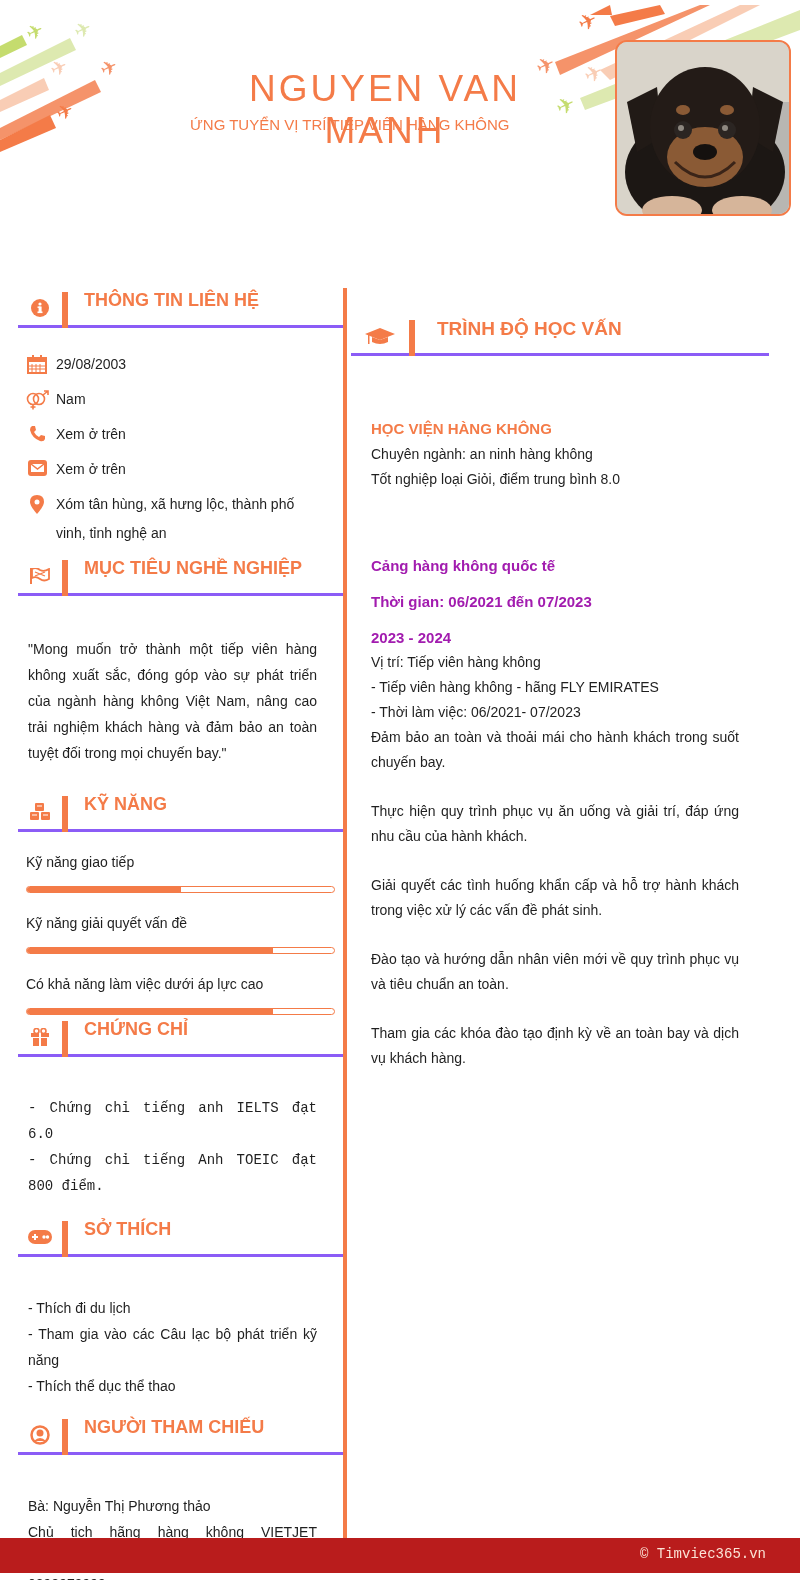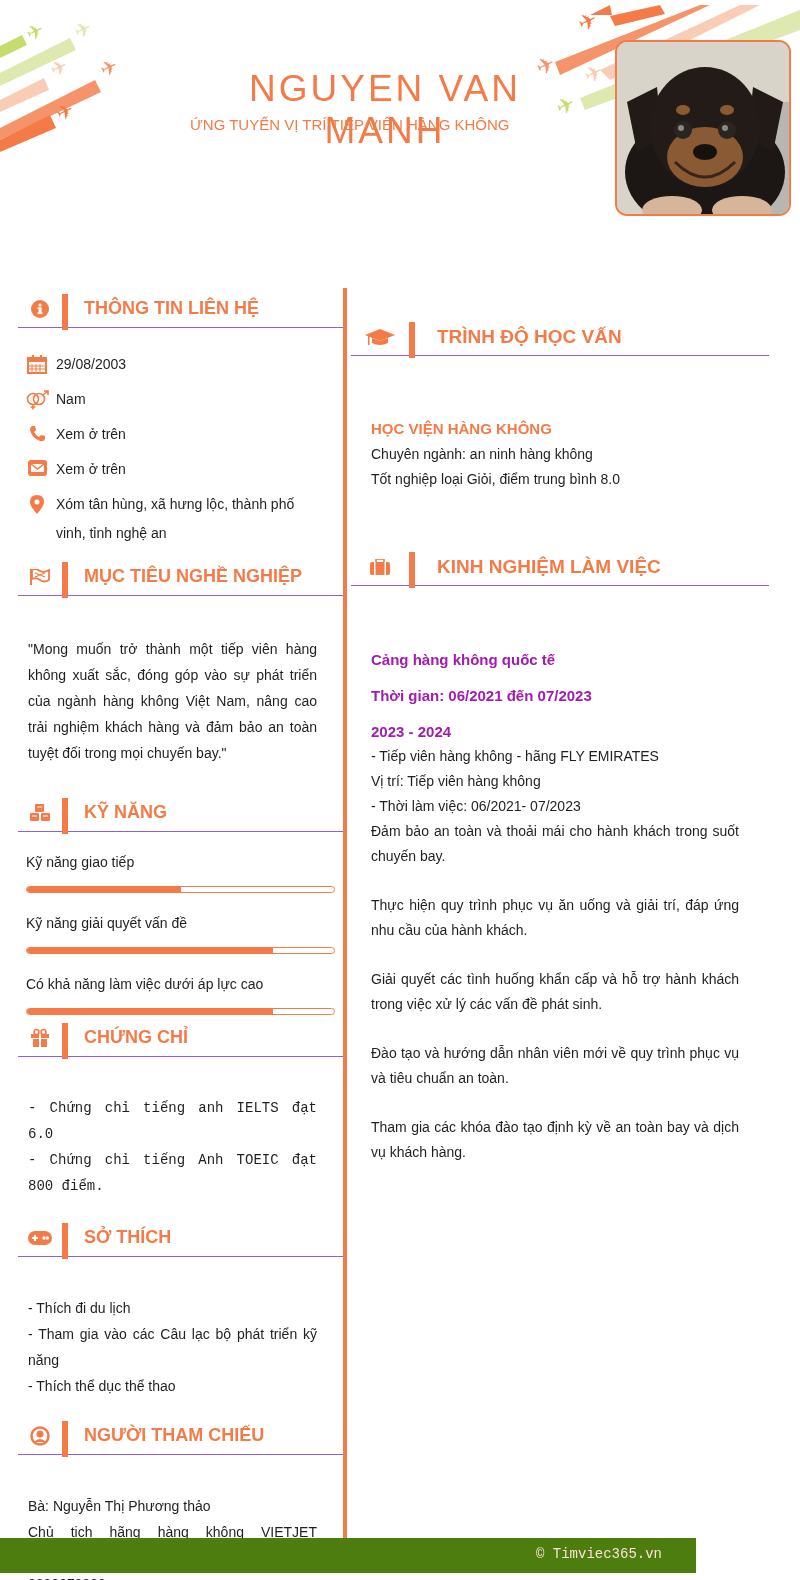--- a/index.html
+++ b/index.html
@@ -14,21 +14,21 @@
   .position { position: absolute; left: 190px; top: 116px; width: 390px; text-align: left;
           font-size: 15px; color: #f47b48; }
   .avatar { position: absolute; left: 615px; top: 40px; width: 176px; height: 176px;
             border: 2px solid #f47b48; border-radius: 12px; overflow: hidden; background: #d8d3c9; }
 
   
   .divider { position: absolute; left: 343px; top: 288px; width: 4px; height: 1250px; background: #f47b48; }
   .left { position: absolute; left: 18px; top: 290px; width: 325px; }
   .right { position: absolute; left: 351px; top: 318px; width: 418px; }
 
-  .sec-head { position: relative; height: 38px; border-bottom: 1px solid #8b5cf6; display: flex; align-items: center; }
+  .sec-head { position: relative; height: 38px; border-bottom: 3px solid #8b5cf6; display: flex; }
   .sec-head .ic { width: 44px; display: flex; justify-content: center; align-items: center; height: 100%; }
   .sec-head .bar { width: 6px; height: 36px; background: #f47b48; margin-right: 16px; align-self: flex-end; margin-bottom: -3px; }
   .sec-head .title { font-size: 18px; font-weight: bold; color: #f47b48; }
 
   .contact { margin-top: 22px; }
   .contact .row { display: flex; align-items: flex-start; font-size: 14px; line-height: 29px; margin-bottom: 6px; }
   .contact .row .ic { width: 38px; display: flex; justify-content: center; padding-top: 5px; }
   .contact .row .txt { flex: 1; padding-right: 30px; }
 
   .para { font-size: 14px; line-height: 26px; text-align: justify; padding: 0 26px 0 10px; }
@@ -46,21 +46,21 @@
 
   .edu { margin-top: 60px; padding-left: 20px; }
   .edu .school { font-size: 15px; font-weight: bold; color: #f47b48; line-height: 26px; }
   .edu .line { font-size: 14px; line-height: 25px; }
 
   .exp { margin-top: 62px; padding-left: 20px; padding-right: 30px; }
   .exp .hl { font-size: 15px; font-weight: bold; color: #a21caf; line-height: 24px; margin-top: 12px; }
   .exp .line { font-size: 14px; line-height: 25px; text-align: justify; }
   .exp .gap { height: 24px; }
 
-  .footer { position: absolute; left: 0; top: 1538px; width: 696px; height: 35px; background: #4d7c0f; }
+  .footer { position: absolute; left: 0; top: 1538px; width: 800px; height: 35px; background: #b91c1c; }
   .footer .copy { position: absolute; right: 34px; top: 8px; font-family: "Liberation Mono", "DejaVu Sans Mono", monospace;
                   font-size: 14px; color: #fbe3d6; }
 </style>
 </head>
 <body>
 
 <div class="header">
   <svg class="planes" viewBox="0 0 800 230">
 
     <g>
@@ -287,38 +287,26 @@
     </span>
     <span class="bar"></span>
     <span class="title" style="font-size:19px;margin-left:6px">TRÌNH ĐỘ HỌC VẤN</span>
   </div>
   <div class="edu">
     <div class="school">HỌC VIỆN HÀNG KHÔNG</div>
     <div class="line">Chuyên ngành: an ninh hàng không</div>
     <div class="line">Tốt nghiệp loại Giỏi, điểm trung bình 8.0</div>
   </div>
 
-  <div class="sec-head" style="margin-top:56px">
-    <span class="ic" style="width:58px">
-      <svg width="20" height="16" viewBox="0 0 20 16">
-          <rect x="0" y="3" width="20" height="13" rx="2" fill="#f47b48"></rect>
-          <rect x="6" y="0" width="8" height="4" fill="none" stroke="#f47b48" stroke-width="1.6"></rect>
-          <rect x="4" y="3" width="1.5" height="13" fill="#fff"></rect>
-          <rect x="14.5" y="3" width="1.5" height="13" fill="#fff"></rect>
-        </svg>
-    </span>
-    <span class="bar"></span>
-    <span class="title" style="font-size:19px;margin-left:6px">KINH NGHIỆM LÀM VIỆC</span>
-  </div>
   <div class="exp">
     <div class="hl">Cảng hàng không quốc tế</div>
     <div class="hl">Thời gian: 06/2021 đến 07/2023</div>
     <div class="hl">2023 - 2024</div>
+    <div class="line">Vị trí: Tiếp viên hàng không</div>
     <div class="line">- Tiếp viên hàng không - hãng FLY EMIRATES</div>
-    <div class="line">Vị trí: Tiếp viên hàng không</div>
     <div class="line">- Thời làm việc: 06/2021- 07/2023</div>
     <div class="line">Đảm bảo an toàn và thoải mái cho hành khách trong suốt chuyến bay.</div>
     <div class="gap"></div>
     <div class="line">Thực hiện quy trình phục vụ ăn uống và giải trí, đáp ứng nhu cầu của hành khách.</div>
     <div class="gap"></div>
     <div class="line">Giải quyết các tình huống khẩn cấp và hỗ trợ hành khách trong việc xử lý các vấn đề phát sinh.</div>
     <div class="gap"></div>
     <div class="line">Đào tạo và hướng dẫn nhân viên mới về quy trình phục vụ và tiêu chuẩn an toàn.</div>
     <div class="gap"></div>
     <div class="line">Tham gia các khóa đào tạo định kỳ về an toàn bay và dịch vụ khách hàng.</div>

